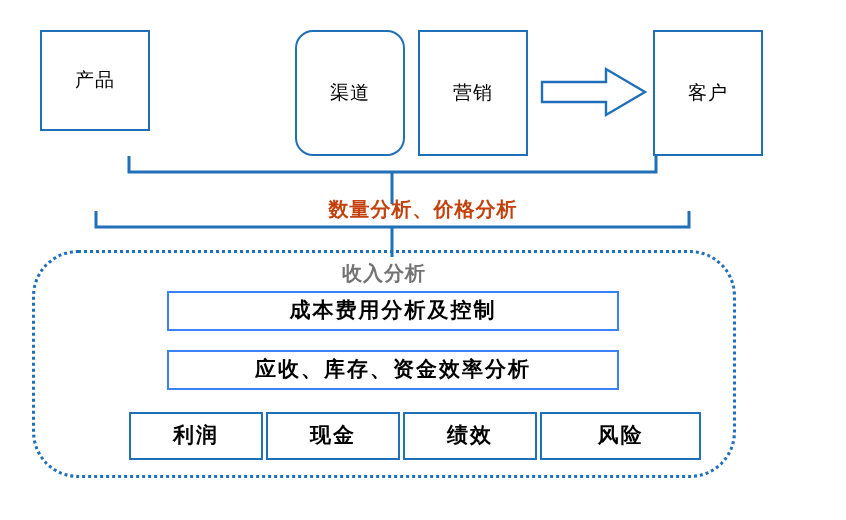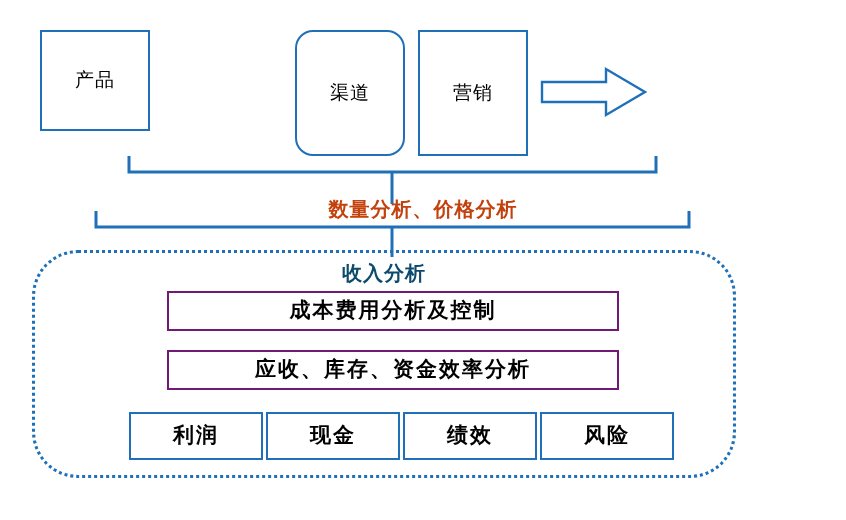--- a/index.html
+++ b/index.html
@@ -63,42 +63,42 @@
   .dotted-panel {
     position: absolute;
     box-sizing: border-box;
     border: 3px dotted #1f70b8;
     border-radius: 46px;
     background: transparent;
   }
 
   
   .wide-bar {
-    border: 2px solid #701a75;
+    border: 2px solid #3b82f6;
     background: #ffffff;
     font-size: 21px;
     font-weight: bold;
     letter-spacing: 2px;
   }
 
   
   .small-box {
     border: 2px solid #1f70b8;
     background: #ffffff;
     font-size: 21px;
     font-weight: bold;
     letter-spacing: 2px;
   }
 
   
   .panel-title {
     position: absolute;
     font-size: 20px;
     font-weight: bold;
-    color: #0c4a6e;
+    color: #737373;
     white-space: nowrap;
     letter-spacing: 1px;
   }
 </style>
 </head>
 <body>
 
 <div id="canvas">
 
   <div class="node chan-box" style="left:40px;  top:30px; width:110px; height:101px;">
@@ -107,20 +107,23 @@
 
 
   <div class="node chan-box" style="left:295px; top:30px; width:110px; height:126px;border-radius:18px;">
     <span>渠道</span>
   </div>
 
   <div class="node chan-box" style="left:418px; top:30px; width:110px; height:126px;">
     <span>营销</span>
   </div>
 
+  <div class="node chan-box" style="left:653px; top:30px; width:110px; height:126px;">
+    <span>客户</span>
+  </div>
 
   <div class="block-arrow" style="left:540px; top:66px; width:108px; height:52px;">
     <svg width="108" height="52" viewBox="0 0 108 52" xmlns="http://www.w3.org/2000/svg">
       <polygon points="2,16 66,16 66,3 105,26 66,49 66,36 2,36" fill="#ffffff" stroke="#1f70b8" stroke-width="2.4" stroke-linejoin="miter"></polygon>
     </svg>
   </div>
 
   <div class="bracket" style="left:120px; top:156px; width:545px; height:50px;">
     <svg width="545" height="50" viewBox="0 0 545 50" xmlns="http://www.w3.org/2000/svg">
       <path d="M9,0 L9,16 L536,16 L536,0" fill="none" stroke="#1f70b8" stroke-width="3"></path>
@@ -154,17 +157,17 @@
   </div>
 
   <div class="node small-box" style="left:266px; top:412px; width:134px; height:48px;">
     <span>现金</span>
   </div>
 
   <div class="node small-box" style="left:403px; top:412px; width:134px; height:48px;">
     <span>绩效</span>
   </div>
 
-  <div class="node small-box" style="left:540px; top:412px; width:134px; height:48px;">
+  <div class="node small-box" style="left:540px; top:412px; width:161px; height:48px;">
     <span>风险</span>
   </div>
 
 </div>
 
 </body></html>

